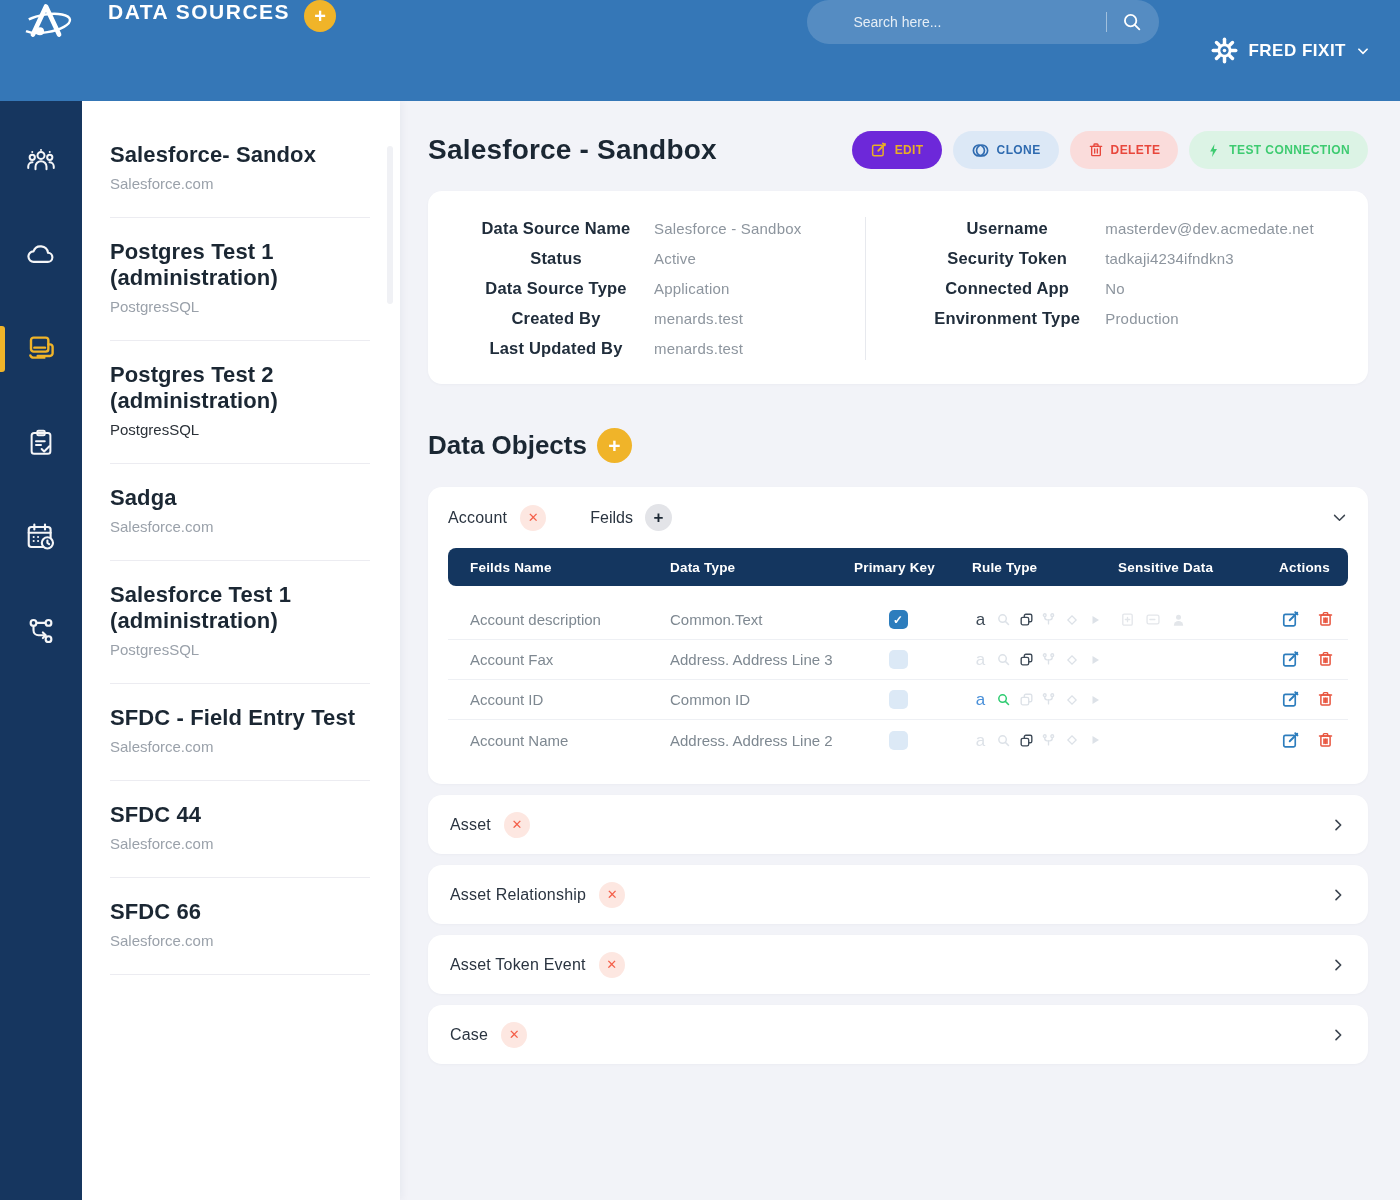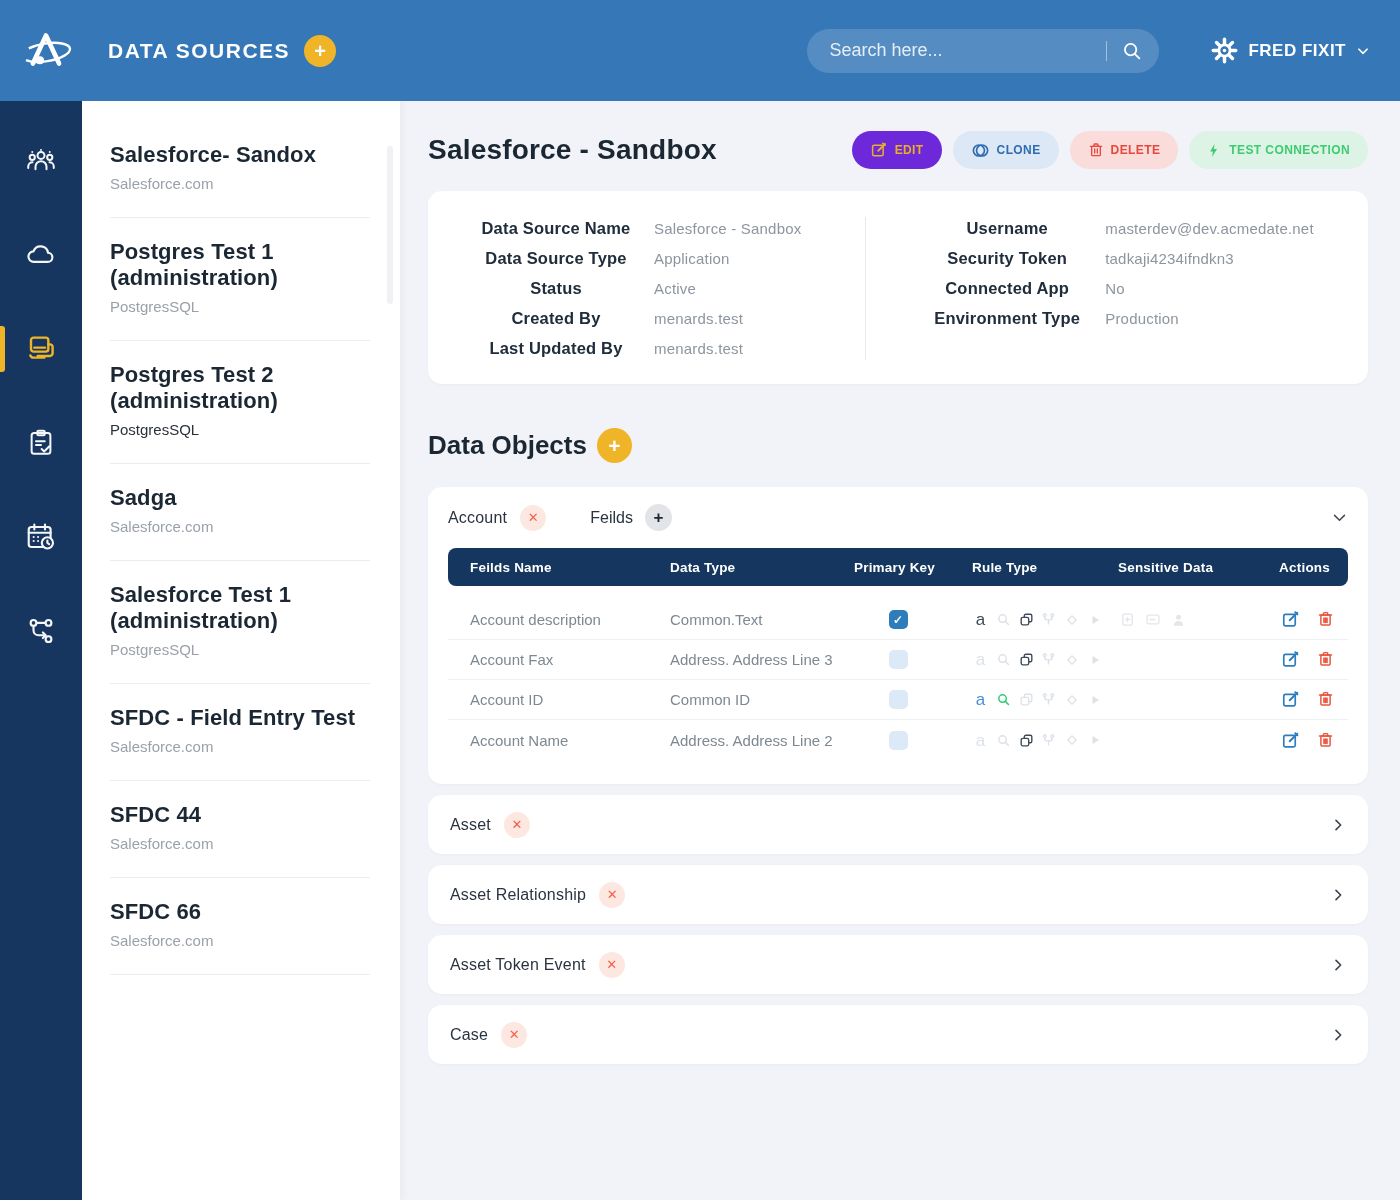--- a/index.html
+++ b/index.html
@@ -9,42 +9,42 @@
     background:#f2f3f8;
     position:relative;
     overflow:hidden;
     color:#1b2733;
   }
   svg { display:block; }
 
   
   .topbar {
     position:absolute; top:0; left:0; width:1400px; height:101px;
-    background:#3577b7; display:flex; align-items:center;
+    background:#3577b7; display:flex; 
     padding:0 30px 0 18px; z-index:20;
   }
   .logo { width:56px; height:44px; margin-right:34px; }
   .app-title {
     color:#fff; font-size:21px; font-weight:bold; letter-spacing:1.5px;
   }
   .plus-circle {
     width:32px; height:32px; border-radius:50%; background:#f0b429;
     color:#fff; font-size:20px; font-weight:bold;
     display:flex; align-items:center; justify-content:center;
     border:none; cursor:pointer; margin-left:14px; line-height:1;
   }
   .spacer { flex:1; }
   .searchbox {
     width:352px; height:44px; border-radius:22px;
     background:rgba(255,255,255,.16);
     display:flex; align-items:center; padding:0 16px 0 22px;
   }
   .searchbox input {
     flex:1; background:transparent; border:none; outline:none;
-    color:#fde047; font-size:18px; font-family:"Liberation Sans", sans-serif;
+    color:#fde047; font-size:14px; font-family:"Liberation Sans", sans-serif;margin-left:24px;
   }
   .searchbox input::placeholder { color:rgba(255,255,255,.85); }
   .search-divider { width:1px; height:20px; background:rgba(255,255,255,.45); margin:0 14px 0 6px; }
   .search-btn { background:none; border:none; cursor:pointer; color:#fff; display:flex; }
   .userchip { display:flex; align-items:center; gap:10px; margin-left:52px; cursor:pointer; color:#fff; }
   .user-name { font-size:17px; font-weight:bold; letter-spacing:.5px; }
 
   
   .rail {
     position:absolute; top:101px; left:0; width:82px; height:1099px;
@@ -373,26 +373,26 @@
   </div>
 
   <section class="info-card">
     <div class="info-divider"></div>
     <div class="info-col left">
       <div class="info-row">
         <span class="info-label">Data Source Name</span>
         <span class="info-value">Salesforce - Sandbox</span>
       </div>
       <div class="info-row">
+        <span class="info-label">Status</span>
+        <span class="info-value">Active</span>
+      </div>
+      <div class="info-row">
         <span class="info-label">Data Source Type</span>
         <span class="info-value">Application</span>
-      </div>
-      <div class="info-row">
-        <span class="info-label">Status</span>
-        <span class="info-value">Active</span>
       </div>
       <div class="info-row">
         <span class="info-label">Created By</span>
         <span class="info-value">menards.test</span>
       </div>
       <div class="info-row">
         <span class="info-label">Last Updated By</span>
         <span class="info-value">menards.test</span>
       </div>
     </div>

